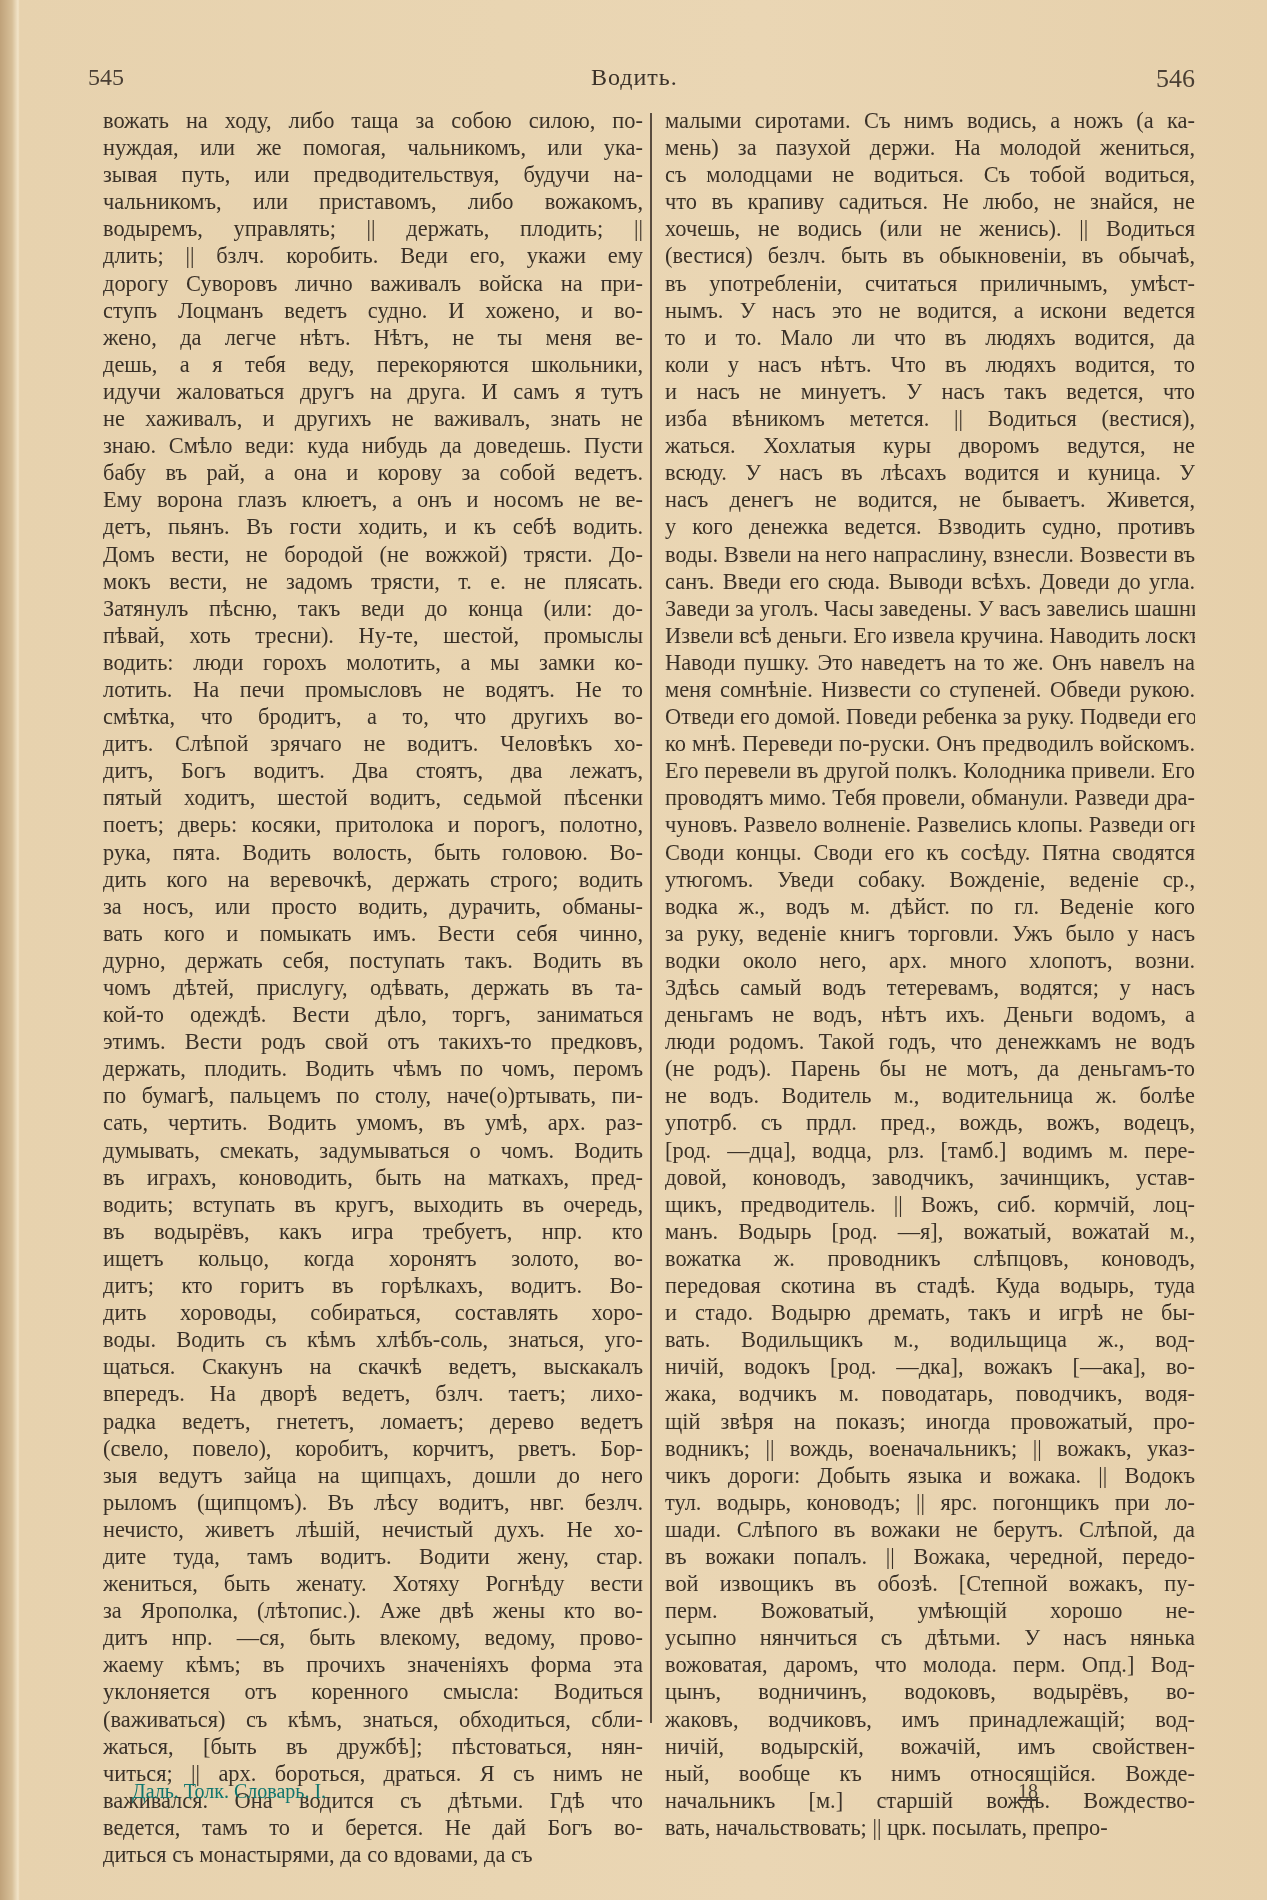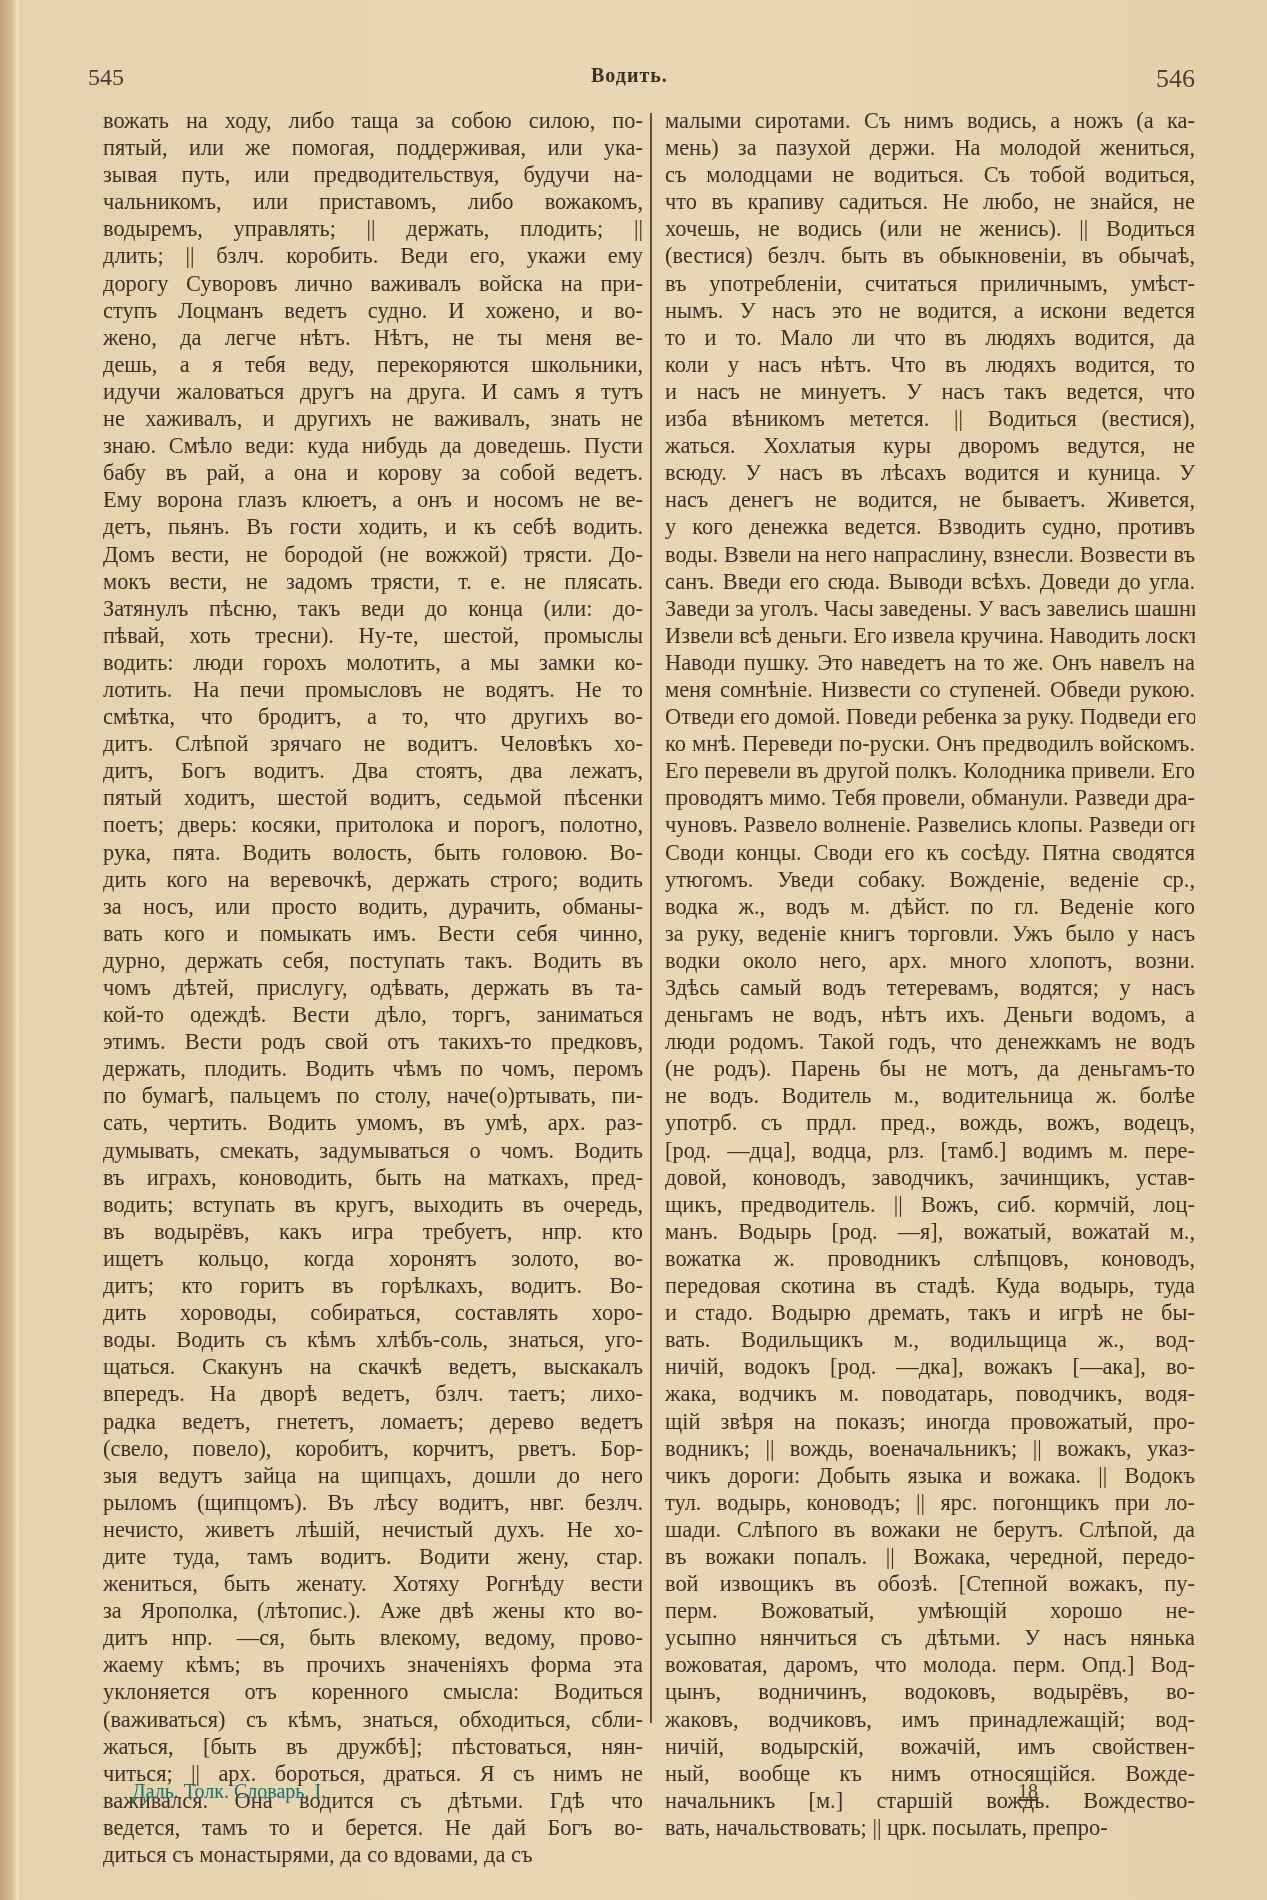--- a/index.html
+++ b/index.html
@@ -15,21 +15,21 @@
     background: linear-gradient(90deg, #cdb28a 0px, #d9c19c 10px, #e7d2ae 18px, #e9d5b2 40%, #ead6b4 60%, #e6d0ab 100%);
   }
   .binding-edge {
     position: absolute; left: 0; top: 0; width: 20px; height: 1900px;
     background: linear-gradient(90deg, #bfa27a, #d7bf98 60%, #f2e4c8 90%, #e5cfaa);
   }
   .running-head { position: absolute; top: 60px; left: 16px; width: 1099px; height: 40px; }
   .page-num-left { position: absolute; left: 72px; top: 4px; font-size: 24px; color: #4a3f34; }
   .page-num-right { position: absolute; left: 1140px; top: 4px; font-size: 26px; color: #4a3f34; }
   .header-word {
-    position: absolute; left: 575px; top: 4px; font-size: 20px; font-weight: bold;
+    position: absolute; left: 575px; top: 4px; font-size: 24px; font-weight: normal;
     letter-spacing: 1px; color: #3a3128;
   }
   .col {
     position: absolute; top: 107px;
     font-size: 22.4px; line-height: 27.1px;
     text-align: justify;
   }
   .col-left { left: 103px; width: 540px; }
   .col-right { left: 665px; width: 530px; }
   .line { display: block; white-space: nowrap; text-align-last: justify; overflow: hidden; height: 27.1px; }
@@ -48,21 +48,21 @@
 <div class="binding-edge"></div>
 
 <div class="running-head">
   <span class="page-num-left">545</span>
   <span class="header-word">Водить.</span>
   <span class="page-num-right">546</span>
 </div>
 
 <div class="col col-left" id="col-left">
     <span class="line">вожать на ходу, либо таща за собою силою, по-</span>
-    <span class="line">пятый, или же помогая, поддерживая, или ука-</span>
+    <span class="line">нуждая, или же помогая, чальникомъ, или ука-</span>
     <span class="line">зывая путь, или предводительствуя, будучи на-</span>
     <span class="line">чальникомъ, или приставомъ, либо вожакомъ,</span>
     <span class="line">водыремъ, управлять; || держать, плодить; ||</span>
     <span class="line">длить; || бзлч. коробить. Веди его, укажи ему</span>
     <span class="line">дорогу Суворовъ лично важивалъ войска на при-</span>
     <span class="line">ступъ Лоцманъ ведетъ судно. И хожено, и во-</span>
     <span class="line">жено, да легче нѣтъ. Нѣтъ, не ты меня ве-</span>
     <span class="line">дешь, а я тебя веду, перекоряются школьники,</span>
     <span class="line">идучи жаловаться другъ на друга. И самъ я тутъ</span>
     <span class="line">не хаживалъ, и другихъ не важивалъ, знать не</span>

